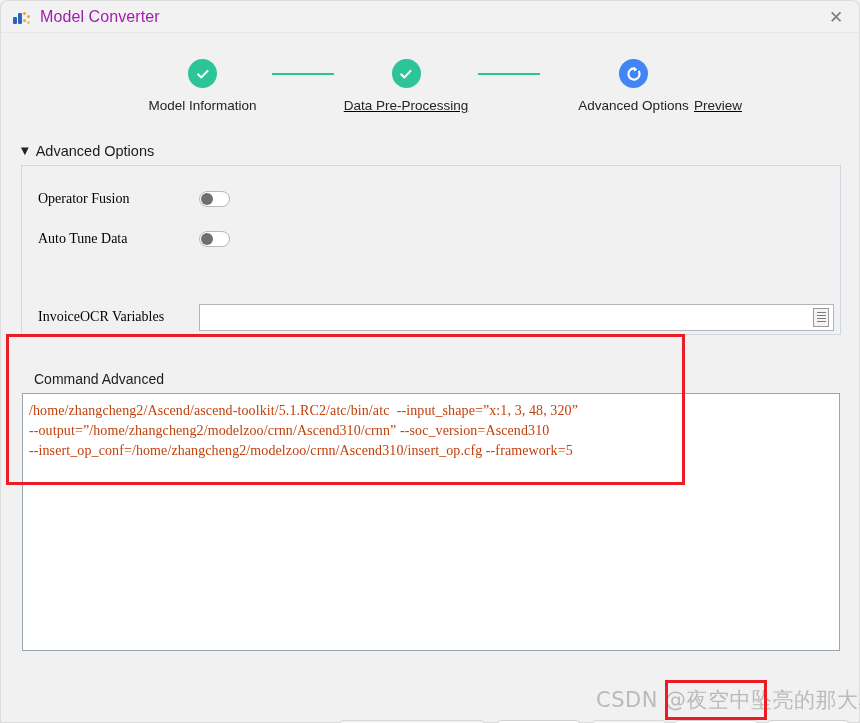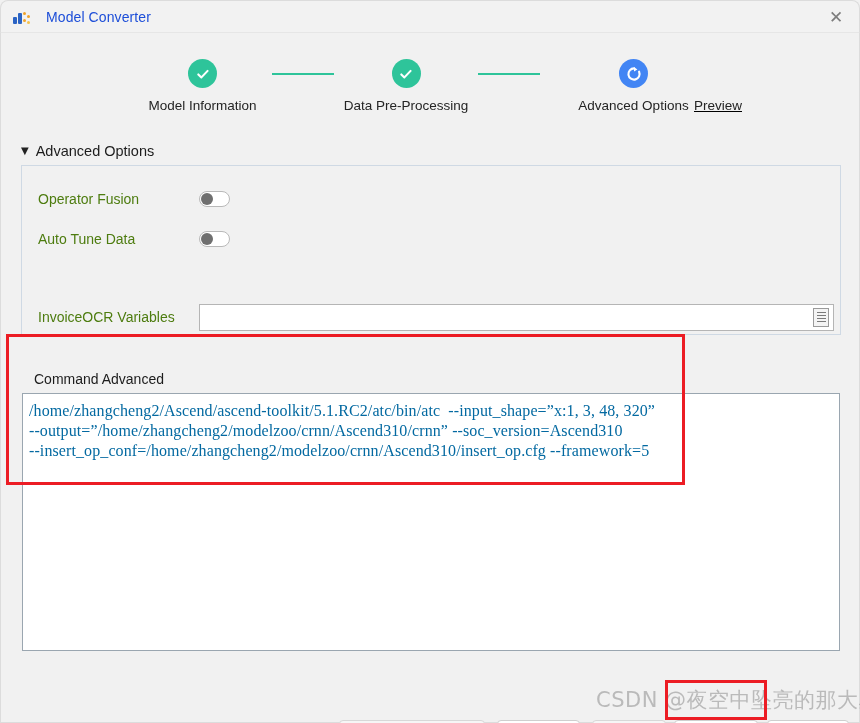--- a/index.html
+++ b/index.html
@@ -53,23 +53,23 @@
     position: absolute;
     width: 3px; height: 3px;
     border-radius: 50%;
     background: #f0a32a;
   }
   .app-icon .d1 { left: 10px; top: 4px; }
   .app-icon .d2 { left: 14px; top: 7px; }
   .app-icon .d3 { left: 10px; top: 11px; }
   .app-icon .d4 { left: 14px; top: 13px; background: #f5c24a; }
   .title-text {
-    margin-left: 15px;
-    font-size: 14px;
-    color: #1d4ed8;
+    margin-left: 9px;
+    font-size: 16px;
+    color: #a21caf;
     letter-spacing: 0.1px;
   }
   .close-btn {
     position: absolute;
     right: 0; top: 0;
     width: 46px;
     height: 32px;
     display: flex;
     align-items: center;
     justify-content: center;
@@ -166,22 +166,23 @@
     left: 0;
     width: 100%;
     height: 40px;
     display: flex;
     align-items: center;
   }
   .opt-label {
     position: absolute;
     left: 16px;
     font-size: 14px;
-    color: #4d7c0f;
+    color: #000000;
     white-space: nowrap;
+    font-family: Liberation Serif, serif;
   }
   .toggle {
     position: absolute;
     left: 177px;
     width: 31px;
     height: 16px;
     border-radius: 9px;
     background: #ffffff;
     border: 1px solid #b9b9b9;
     box-sizing: border-box;
@@ -253,22 +254,22 @@
     width: 818px;
     height: 258px;
     background: #ffffff;
     border: 1px solid #9aa6b0;
     box-sizing: border-box;
     padding: 7px 6px 0 6px;
     overflow: hidden;
   }
   .cmd-line {
     font-family: "Liberation Serif", serif;
-    font-size: 16px;
-    color: #0369a1;
+    font-size: 14px;
+    color: #c2410c;
     line-height: 20px;
     white-space: pre;
     letter-spacing: 0.1px;
   }
 
   
   .anno-box {
     position: absolute;
     border: 3px solid #ec1c24;
     box-sizing: border-box;
@@ -357,21 +358,21 @@
 
       <div class="step" style="left:136px; top:0; width:131px;">
         <div class="step-circle done">
           <svg class="check-svg" width="16" height="16" viewBox="0 0 16 16" aria-hidden="true">
             <path d="M3.3 8.4 L6.4 11.4 L12.6 4.9" fill="none" stroke="#ffffff" stroke-width="2.1" stroke-linecap="round" stroke-linejoin="round"></path>
           </svg>
         </div>
         <div class="step-label">Model Information</div>
       </div>
 
-      <div class="step" style="left:338px; top:0; width:134px;">
+      <div class="step" style="left:338px; top:0; width:134px;text-decoration:underline;">
         <div class="step-circle done">
           <svg class="check-svg" width="16" height="16" viewBox="0 0 16 16" aria-hidden="true">
             <path d="M3.3 8.4 L6.4 11.4 L12.6 4.9" fill="none" stroke="#ffffff" stroke-width="2.1" stroke-linecap="round" stroke-linejoin="round"></path>
           </svg>
         </div>
         <div class="step-label">Data Pre-Processing</div>
       </div>
 
       <div class="step" style="left:545px; top:0; width:175px;">
         <div class="step-circle active">

